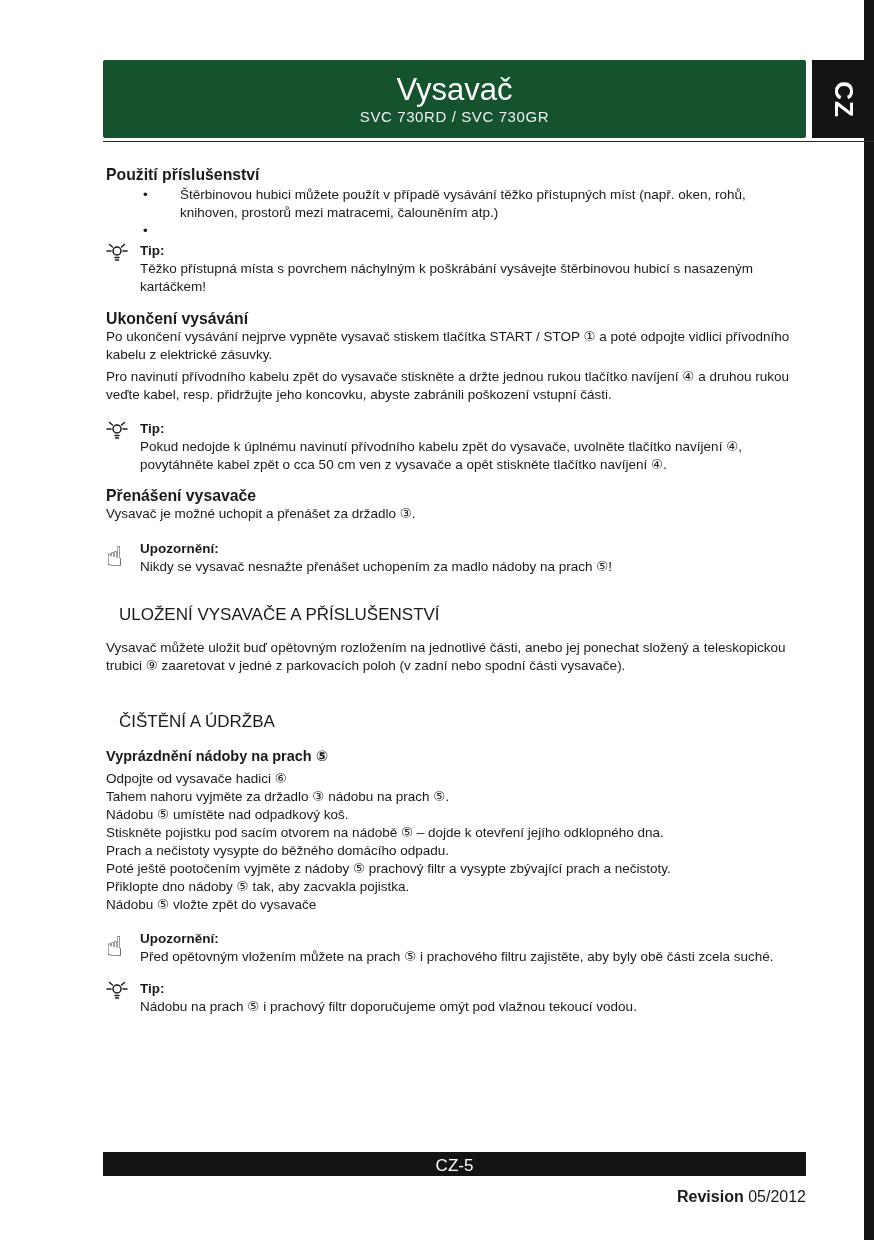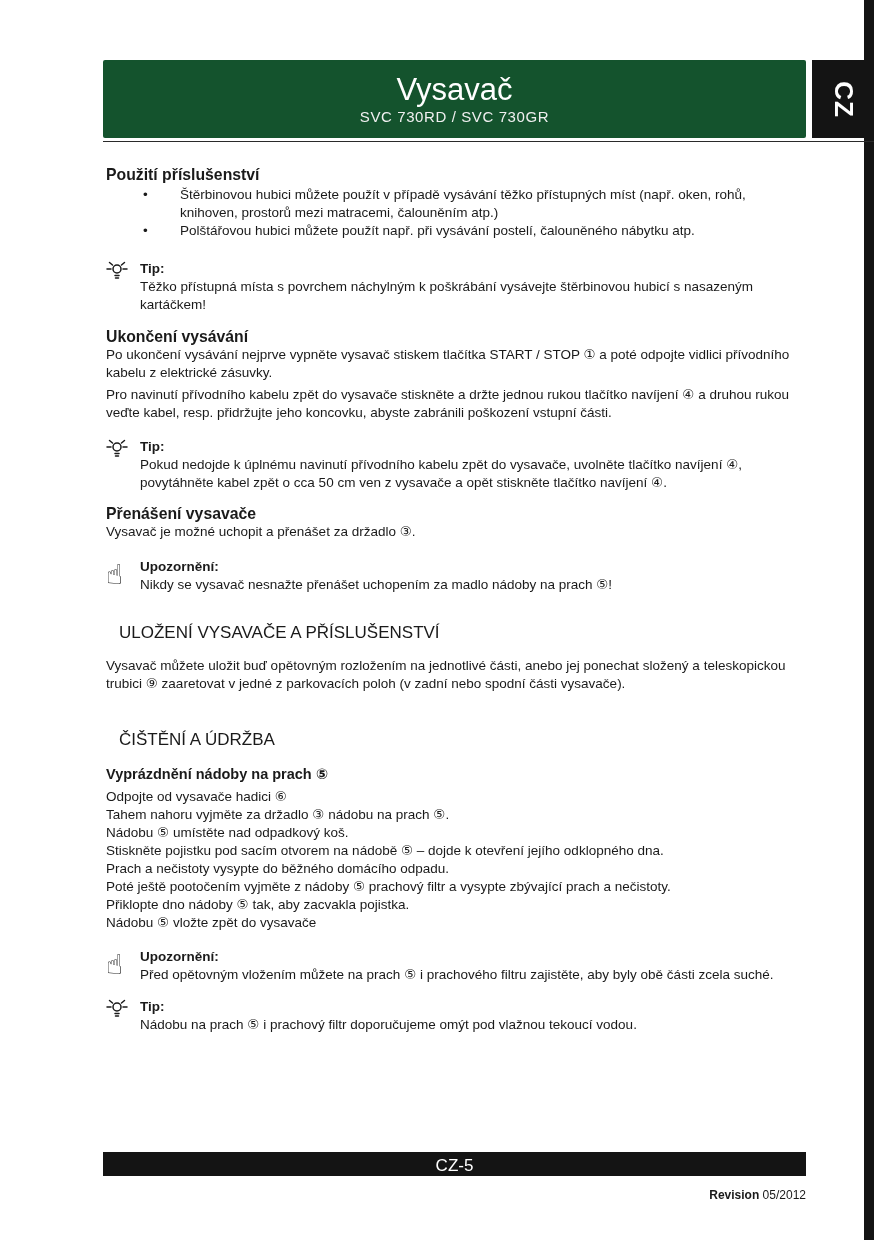--- a/index.html
+++ b/index.html
@@ -51,21 +51,21 @@
   .sub-title { font-weight:bold; font-size:14.5px; line-height:19px; margin:0; }
   .mt-s4   { margin-top:14px; }
   .steps   { margin-top:4px; }
   .mt-warn2{ margin-top:16px; }
   .mt-tip3 { margin-top:14px; }
 
   .footer-bar {
     position:absolute; left:103px; top:1152px; width:703px; height:24px; background:#141414;
     color:#ffffff; display:flex; align-items:flex-end; justify-content:center; font-size:17px;
   }
-  .revision { position:absolute; left:103px; top:1188px; width:703px; text-align:right; font-size:12px; }
+  .revision { position:absolute; left:103px; top:1188px; width:703px; text-align:right; font-size:16px; }
   .revision .rev-label { font-weight:bold; }
 </style>
 </head>
 <body>
 
 <div class="page">
 
   <div class="side-strip"></div>
 
   <div class="header-bar">
@@ -82,21 +82,20 @@
   <div class="content">
 
     <h3 class="section-title">Použití příslušenství</h3>
     <ul class="bullets">
       <li>
         <span class="bullet-char">•</span>
         <span>Štěrbinovou hubici můžete použít v případě vysávání těžko přístupných míst (např. oken, rohů, knihoven, prostorů mezi matracemi, čalouněním atp.)</span>
       </li>
       <li>
         <span class="bullet-char">•</span>
-        <span>Polštářovou hubici můžete použít např. při vysávání postelí, čalouněného nábytku atp.</span>
       </li>
     </ul>
 
     <div class="note mt-tip1">
       <span class="note-icon">
         <svg class="bulb-svg" width="22" height="20" viewBox="0 0 22 20">
           <g stroke="#1a1a1a" stroke-width="1.5" fill="none" stroke-linecap="round">
             <circle cx="11" cy="8" r="4"></circle>
             <line x1="1" y1="8" x2="5" y2="8"></line>
             <line x1="17" y1="8" x2="21" y2="8"></line>

